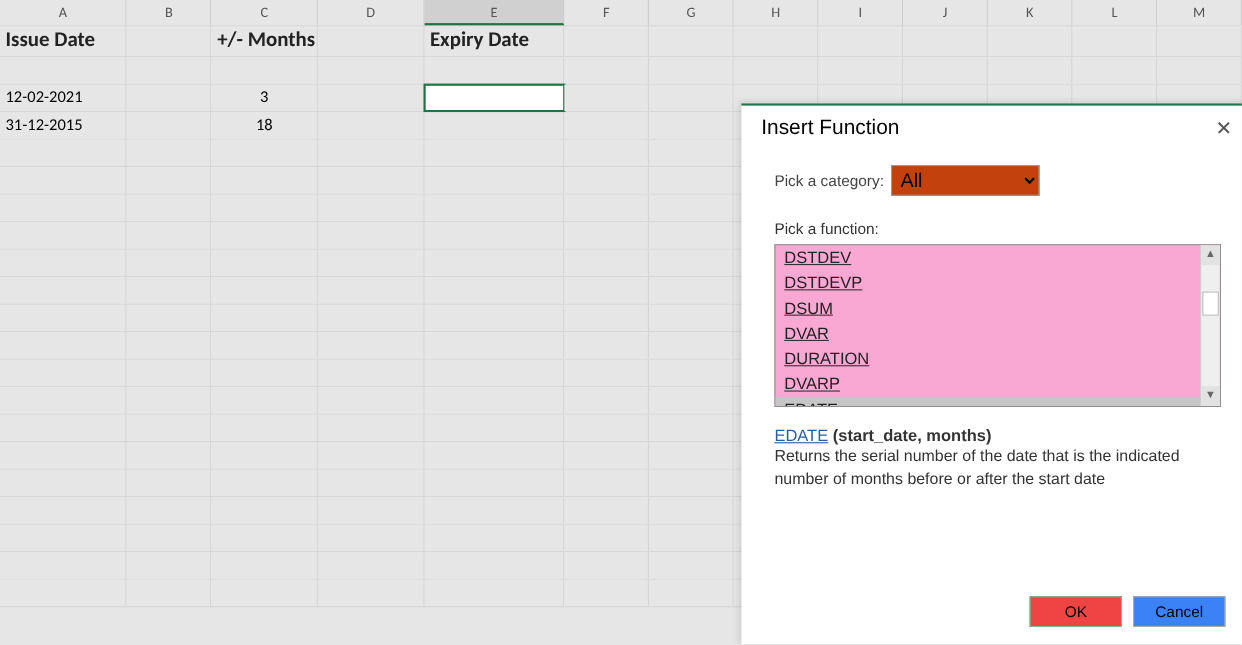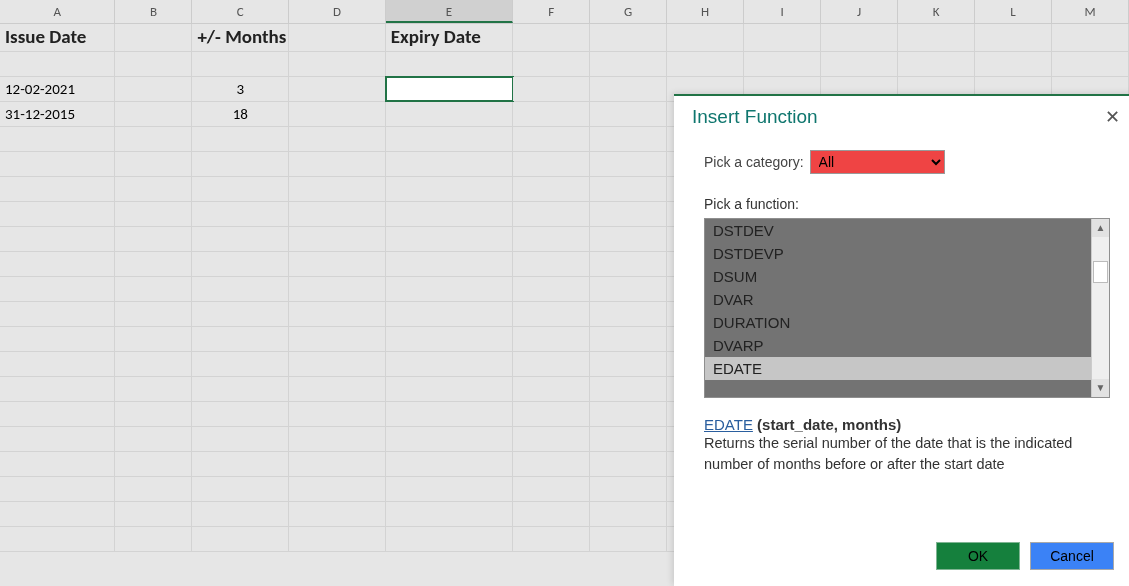--- a/index.html
+++ b/index.html
@@ -88,21 +88,21 @@
   }
   .dialog .title-bar {
     display: flex;
     justify-content: space-between;
     align-items: center;
     padding: 10px 14px 4px 18px;
   }
   .dialog .title {
     font-size: 19px;
     font-weight: 400;
-    color: #0f766e;
+    color: #000000;
   }
   .dialog .close {
     font-size: 18px;
     color: #555;
     cursor: pointer;
     line-height: 1;
   }
   .dialog .body {
     padding: 8px 24px 0 30px;
     flex: 1;
@@ -111,33 +111,34 @@
   }
   .dialog .cat-row {
     margin: 10px 0 6px 0;
     display: flex;
     align-items: center;
     gap: 6px;
   }
   .dialog label { color: #444; }
   .dialog select {
     font-family: inherit;
-    font-size: 14px;
+    font-size: 18px;
     padding: 2px 4px;
     width: 135px;
     border: 1px solid #999;
-    background: #ef4444;
+    background: #c2410c;
   }
   .dialog .fn-label { margin-top: 16px; margin-bottom: 6px; }
   .dialog .fn-listbox {
     border: 1px solid #8f8f8f;
-    height: 180px;
+    height: 148px;
     position: relative;
     overflow: hidden;
-    background: #737373;
+    background: #f9a8d4;
+    text-decoration: underline;
   }
   .fn-listbox .items {
     padding: 0;
     margin: 0;
     list-style: none;
   }
   .fn-listbox .item {
     padding: 1px 8px;
     font-size: 15px;
     color: #222;
@@ -196,21 +197,21 @@
   .dialog .btn {
     min-width: 84px;
     height: 28px;
     border: 1px solid #a9a9a9;
     background: #3b82f6;
     font-family: inherit;
     font-size: 14px;
     cursor: pointer;
   }
   .dialog .btn.ok {
-    background: #15803d;
+    background: #ef4444;
     border-color: #7fb593;
   }
 </style>
 </head>
 <body>
 
 <div class="grid">
 
   <div class="col-headers">
     <div class="col-header colA">A</div>

